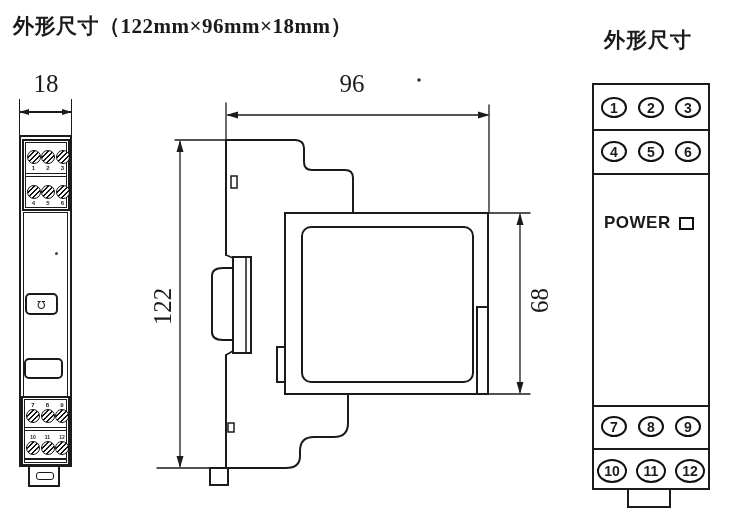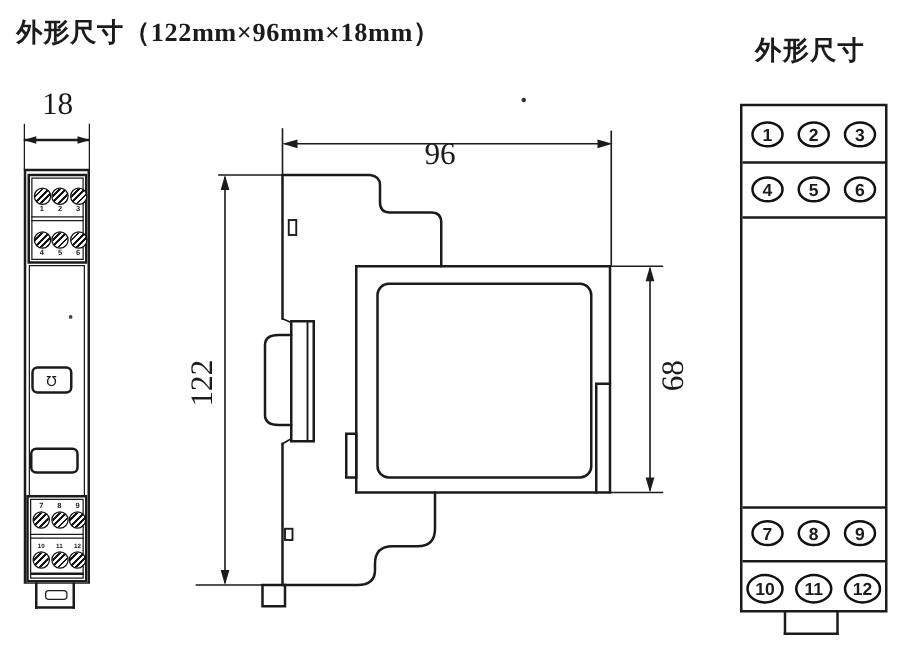--- a/index.html
+++ b/index.html
@@ -158,41 +158,45 @@
 
   <path d="M348,153 H390" stroke-width="1.3"></path>
   <path d="M348,334 H390" stroke-width="1.3"></path>
   <path d="M380,155 V332" stroke-width="1.3"></path>
   <polygon points="380,153 376.5,165 383.5,165" fill="#1b1b1b" stroke="none"></polygon>
   <polygon points="380,334 376.5,322 383.5,322" fill="#1b1b1b" stroke="none"></polygon>
 
   <circle cx="279" cy="20" r="1.8" fill="#333" stroke="none"></circle>
 </svg>
 
-<div class="abs dim-text" style="left:330px;top:70px;width:44px;margin-top:40px;">96</div>
+<div class="abs dim-text" style="left:330px;top:70px;width:44px;">96</div>
 <div class="abs dim-text rot" style="left:131px;top:294px;width:60px;height:25px;">122</div>
 <div class="abs dim-text rot" style="left:516px;top:288px;width:44px;height:25px;">68</div>
 
 <div class="abs panel" style="left:592px;top:83px;width:118px;height:407px;">
   <div class="sep" style="top:44px;"></div>
   <div class="sep" style="top:88px;"></div>
   <div class="sep" style="top:320px;"></div>
   <div class="sep" style="top:363px;"></div>
 
   <div class="trow" style="top:12px;">
     <span class="tnum">1</span>
     <span class="tnum">2</span>
     <span class="tnum">3</span>
   </div>
   <div class="trow" style="top:56px;">
     <span class="tnum">4</span>
     <span class="tnum">5</span>
     <span class="tnum">6</span>
   </div>
 
+  <div class="power-row" style="left:10px;top:128px;">
+    <span class="power-label">POWER</span>
+    <span class="power-led"></span>
+  </div>
 
   <div class="trow" style="top:331px;">
     <span class="tnum">7</span>
     <span class="tnum">8</span>
     <span class="tnum">9</span>
   </div>
   <div class="trow" style="top:374px;padding:0 3px;">
     <span class="tnum big">10</span>
     <span class="tnum big">11</span>
     <span class="tnum big">12</span>

